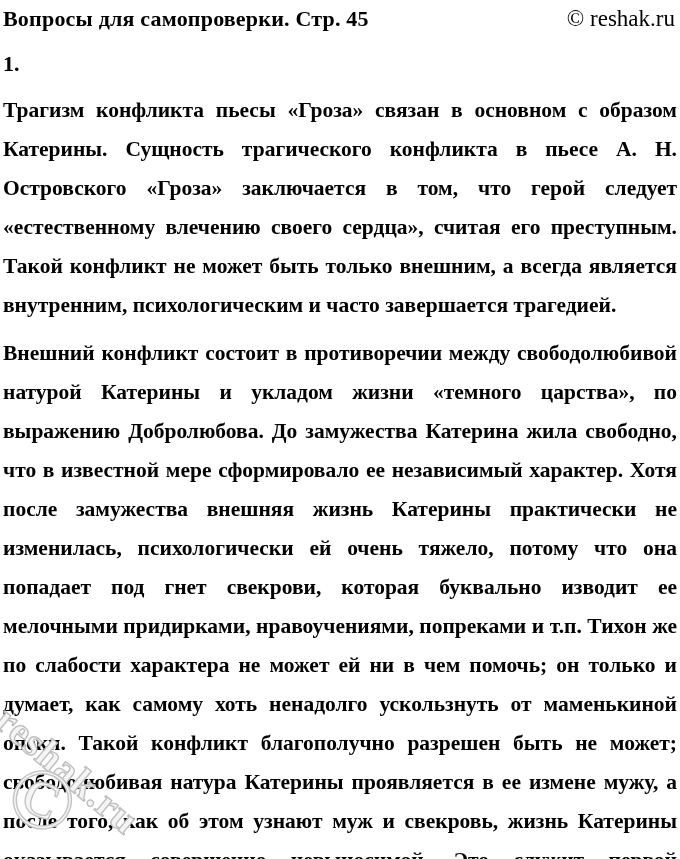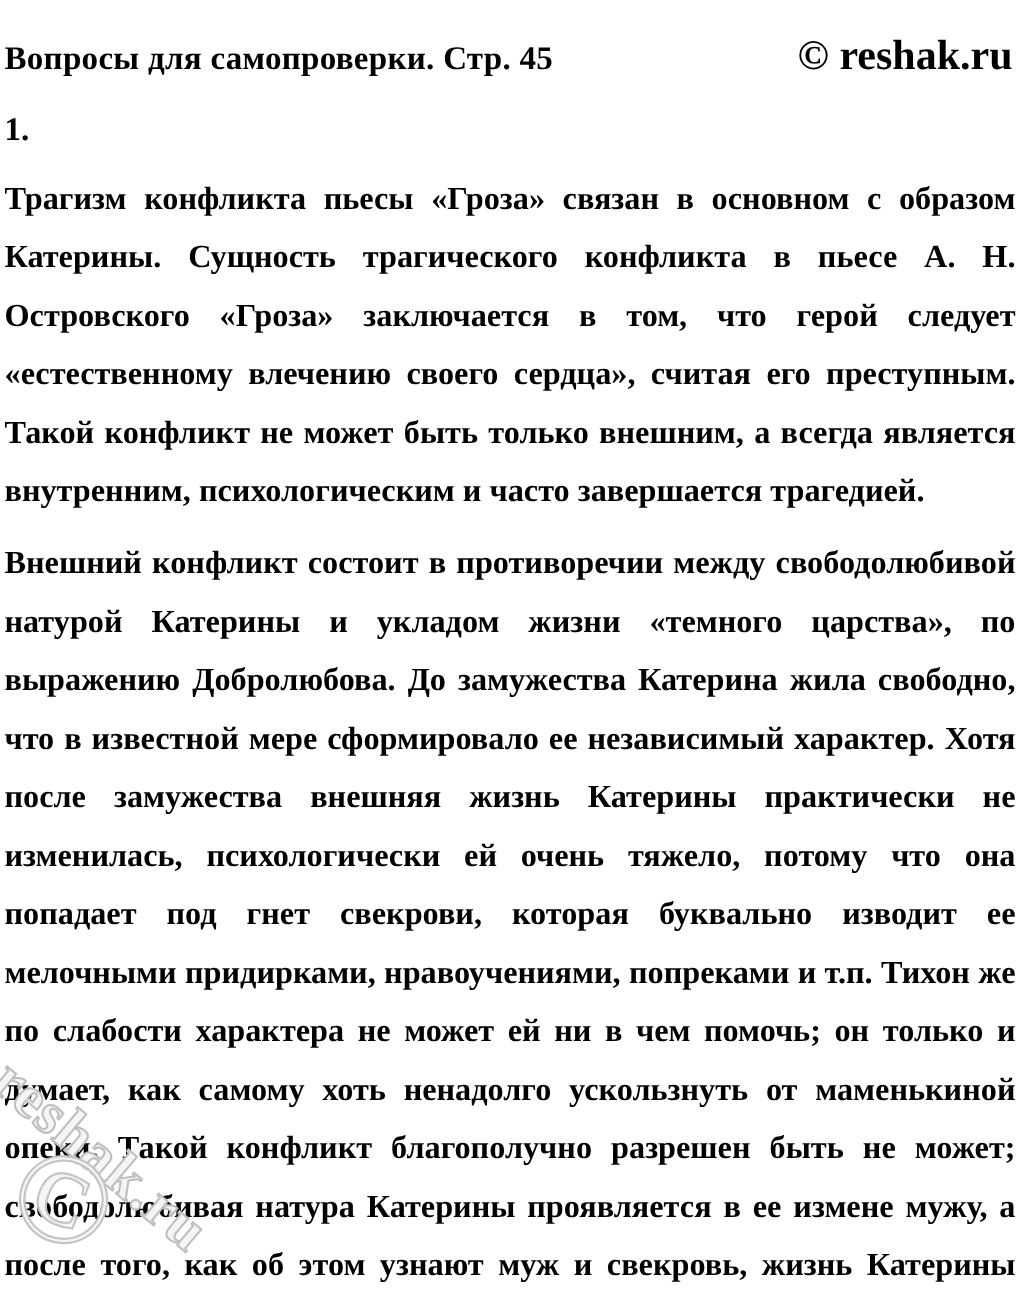--- a/index.html
+++ b/index.html
@@ -27,24 +27,23 @@
     display: flex;
     justify-content: space-between;
     align-items: baseline;
   }
   .header .title {
     font-weight: bold;
     font-size: 22px;
     letter-spacing: 0.2px;
   }
   .header .copyright {
-    font-weight: bold;
-    font-size: 28px;
+    font-weight: normal;
+    font-size: 23px;
     padding-right: 2px;
-    margin-top: 16px;
   }
   .question-number {
     font-weight: bold;
     font-size: 22px;
     margin-top: 19px;
   }
   .answer-body {
     margin-top: 14px;
     font-size: 21.5px;
     line-height: 39px;

